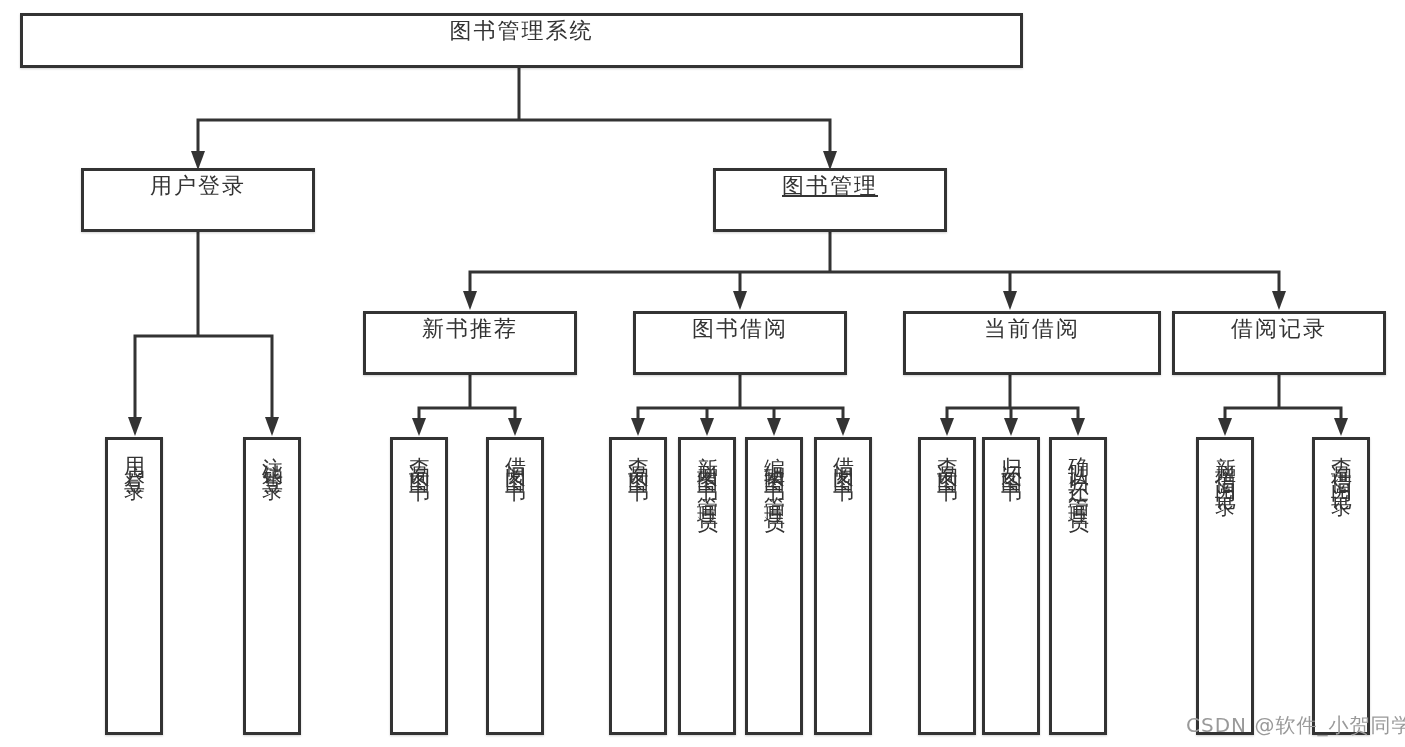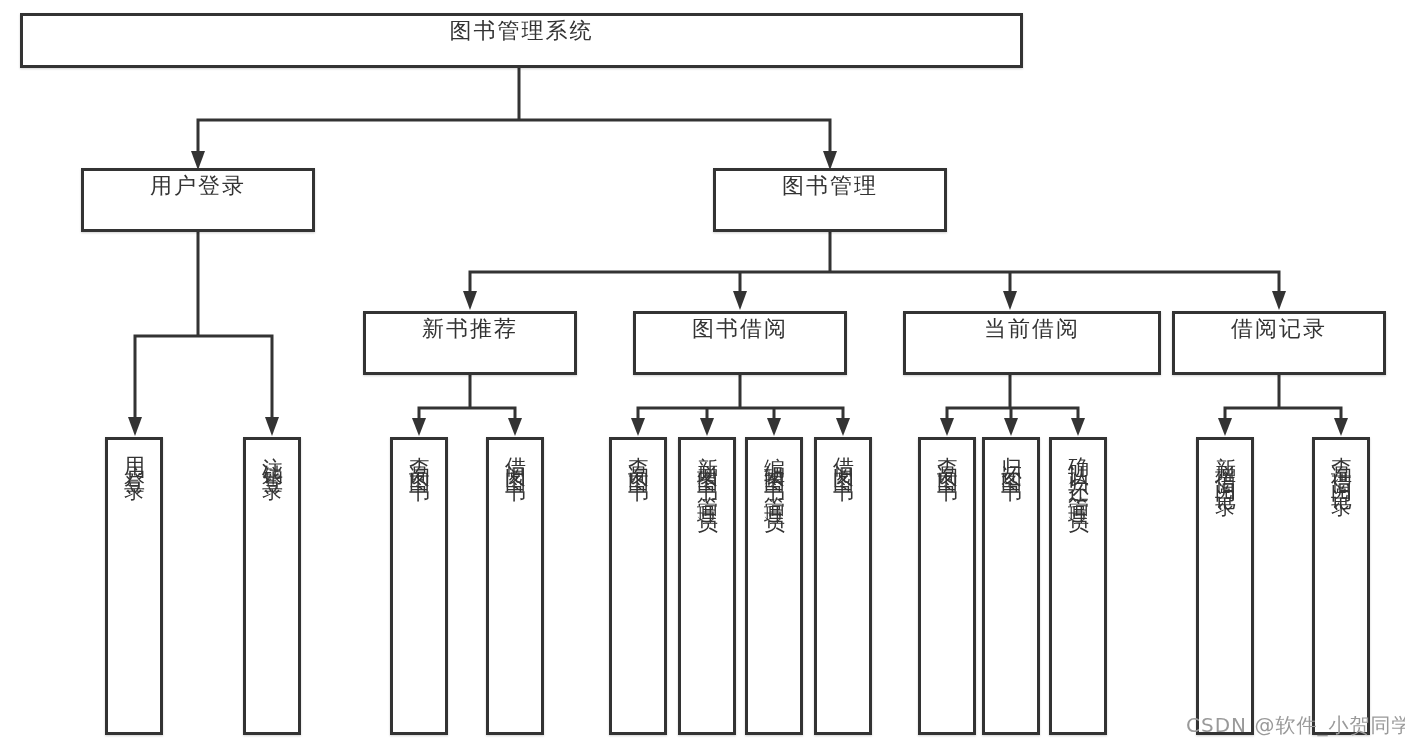--- a/index.html
+++ b/index.html
@@ -47,21 +47,21 @@
   .node.v .vlabel {
     writing-mode: vertical-rl;
     text-orientation: mixed;
     letter-spacing: 8px;
     line-height: 1;
   }
   
   .n-root   { left: 20px;  top: 13px;  width: 1003px; height: 55px; }
   
   .n-login  { left: 81px;  top: 168px; width: 234px;  height: 64px; }
-  .n-mgmt   { left: 713px; top: 168px; width: 234px;  height: 64px; }
+  .n-mgmt   { left: 713px; top: 168px; width: 234px;  height: 64px; text-decoration: underline; }
   
   .n-new    { left: 363px;  top: 311px; width: 214px; height: 64px; }
   .n-borrow { left: 633px;  top: 311px; width: 214px; height: 64px; }
   .n-cur    { left: 903px;  top: 311px; width: 258px; height: 64px; }
   .n-rec    { left: 1172px; top: 311px; width: 214px; height: 64px; }
   
   .n-l1  { left: 105px;  }
   .n-l2  { left: 243px;  }
   .n-l3  { left: 390px;  }
   .n-l4  { left: 486px;  }

